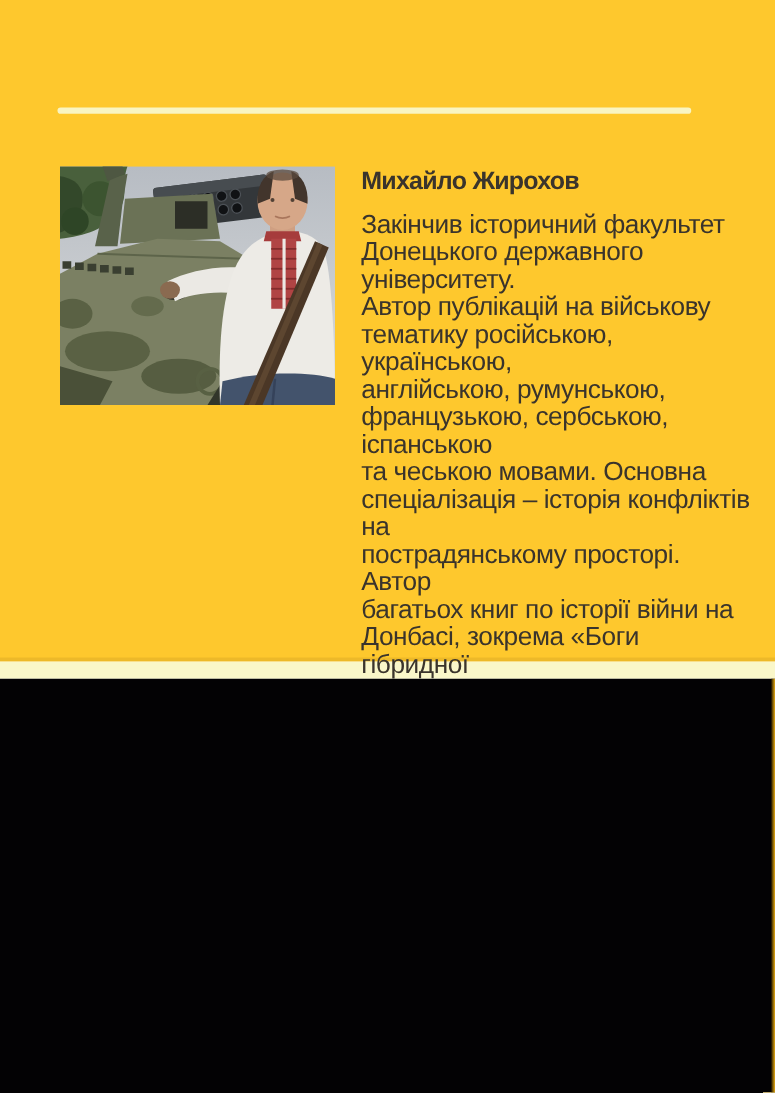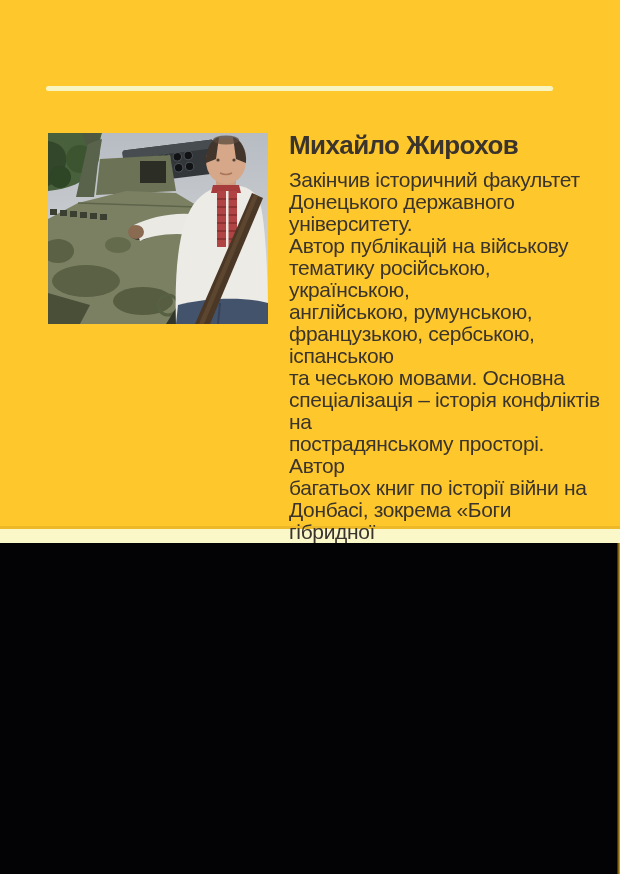--- a/index.html
+++ b/index.html
@@ -41,21 +41,21 @@
     width:220px;height:191px;
     flex:0 0 220px;
     overflow:hidden;
   }
   .author-text{
     margin-left:21px;
     width:312px;
     color:var(--text-dark);
   }
   .author-name{
-    font-size:26px;
+    font-size:20px;
     font-weight:700;
     letter-spacing:-0.6px;
     line-height:30px;
     margin-top:-3px;
     margin-bottom:9px;
     color:var(--text-dark);
   }
   .author-bio{
     font-size:21px;
     line-height:22px;

